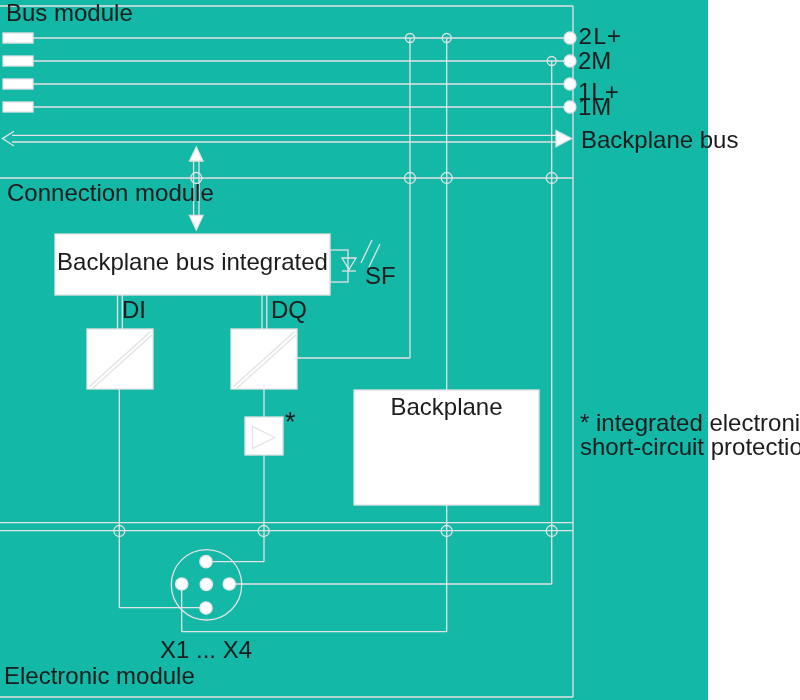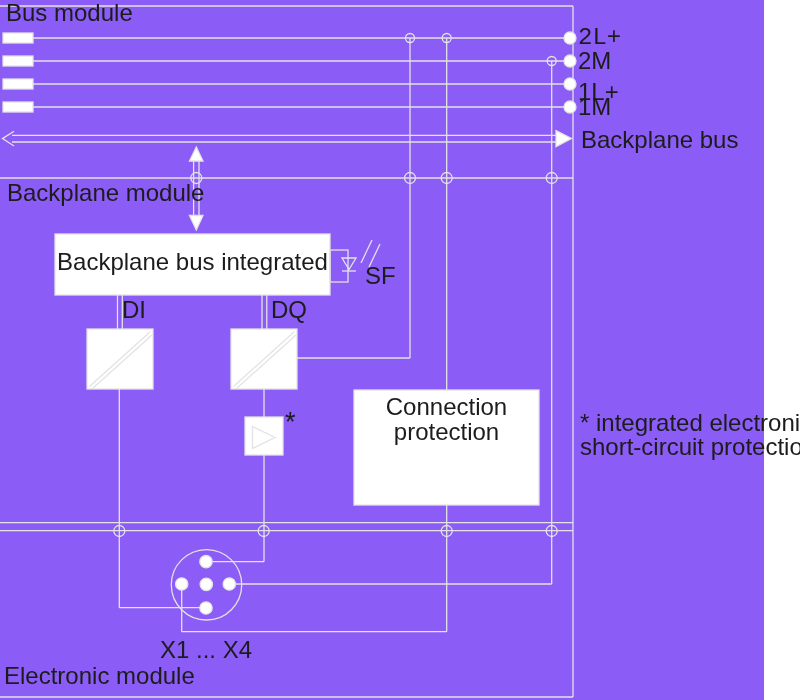--- a/index.html
+++ b/index.html
@@ -1,16 +1,16 @@
 <!DOCTYPE html>
 <html><head>
 <meta charset="utf-8">
 <style>
   html,body{margin:0;padding:0;background:#ffffff;width:800px;height:700px;overflow:hidden;}
-  .canvas{position:relative;width:764px;height:700px;background:#8b5cf6;
+  .canvas{position:relative;width:708px;height:700px;background:#14b8a6;
           font-family:"Liberation Sans", sans-serif;color:#1c1c1c;}
   .canvas svg{position:absolute;left:0;top:0;}
   .lbl{position:absolute;font-size:24px;line-height:1;white-space:nowrap;color:#1c1c1c;}
   .ctr{text-align:center;}
   .scp-line{display:block;line-height:25px;}
   .star{font-size:27px;}
 </style>
 </head>
 <body>
 
@@ -132,40 +132,39 @@
       <circle cx="446.7" cy="178" r="5.5"></circle>
       <circle cx="551.7" cy="178" r="5.5"></circle>
       <circle cx="119.3" cy="531" r="5.5"></circle>
       <circle cx="263.7" cy="531" r="5.5"></circle>
       <circle cx="446.7" cy="531" r="5.5"></circle>
       <circle cx="551.7" cy="531" r="5.5"></circle>
     </g>
   </svg>
 
   <div class="lbl" style="left:6px;top:1px;">Bus module</div>
-  <div class="lbl" style="left:7px;top:181px;">Backplane module</div>
+  <div class="lbl" style="left:7px;top:181px;">Connection module</div>
   <div class="lbl" style="left:4px;top:664px;">Electronic module</div>
 
   <div class="lbl" style="left:578px;top:26px;font-family:Liberation Mono, monospace;">2L+</div>
   <div class="lbl" style="left:578px;top:49px;">2M</div>
   <div class="lbl" style="left:578px;top:72px;margin-top:8px;">1L+</div>
   <div class="lbl" style="left:578px;top:95px;">1M</div>
 
   <div class="lbl" style="left:581px;top:128px;">Backplane bus</div>
 
   <div class="lbl ctr" style="left:55px;top:250px;width:275px;">Backplane bus integrated</div>
 
   <div class="lbl" style="left:122px;top:298px;">DI</div>
   <div class="lbl" style="left:271px;top:298px;">DQ</div>
   <div class="lbl" style="left:357px;top:264px;margin-left:8px;">SF</div>
 
   <div class="lbl star" style="left:285px;top:409px;">*</div>
 
   <div class="lbl ctr" style="left:354px;top:394px;width:185px;">
-    <span class="scp-line">Connection</span>
-    <span class="scp-line">protection</span>
+    <span class="scp-line">Backplane</span>
   </div>
 
   <div class="lbl" style="left:580px;top:411px;">* integrated electronic</div>
   <div class="lbl" style="left:580px;top:435px;">short-circuit protection</div>
 
   <div class="lbl" style="left:160px;top:638px;">X1 ... X4</div>
 </div>
 
 </body></html>

